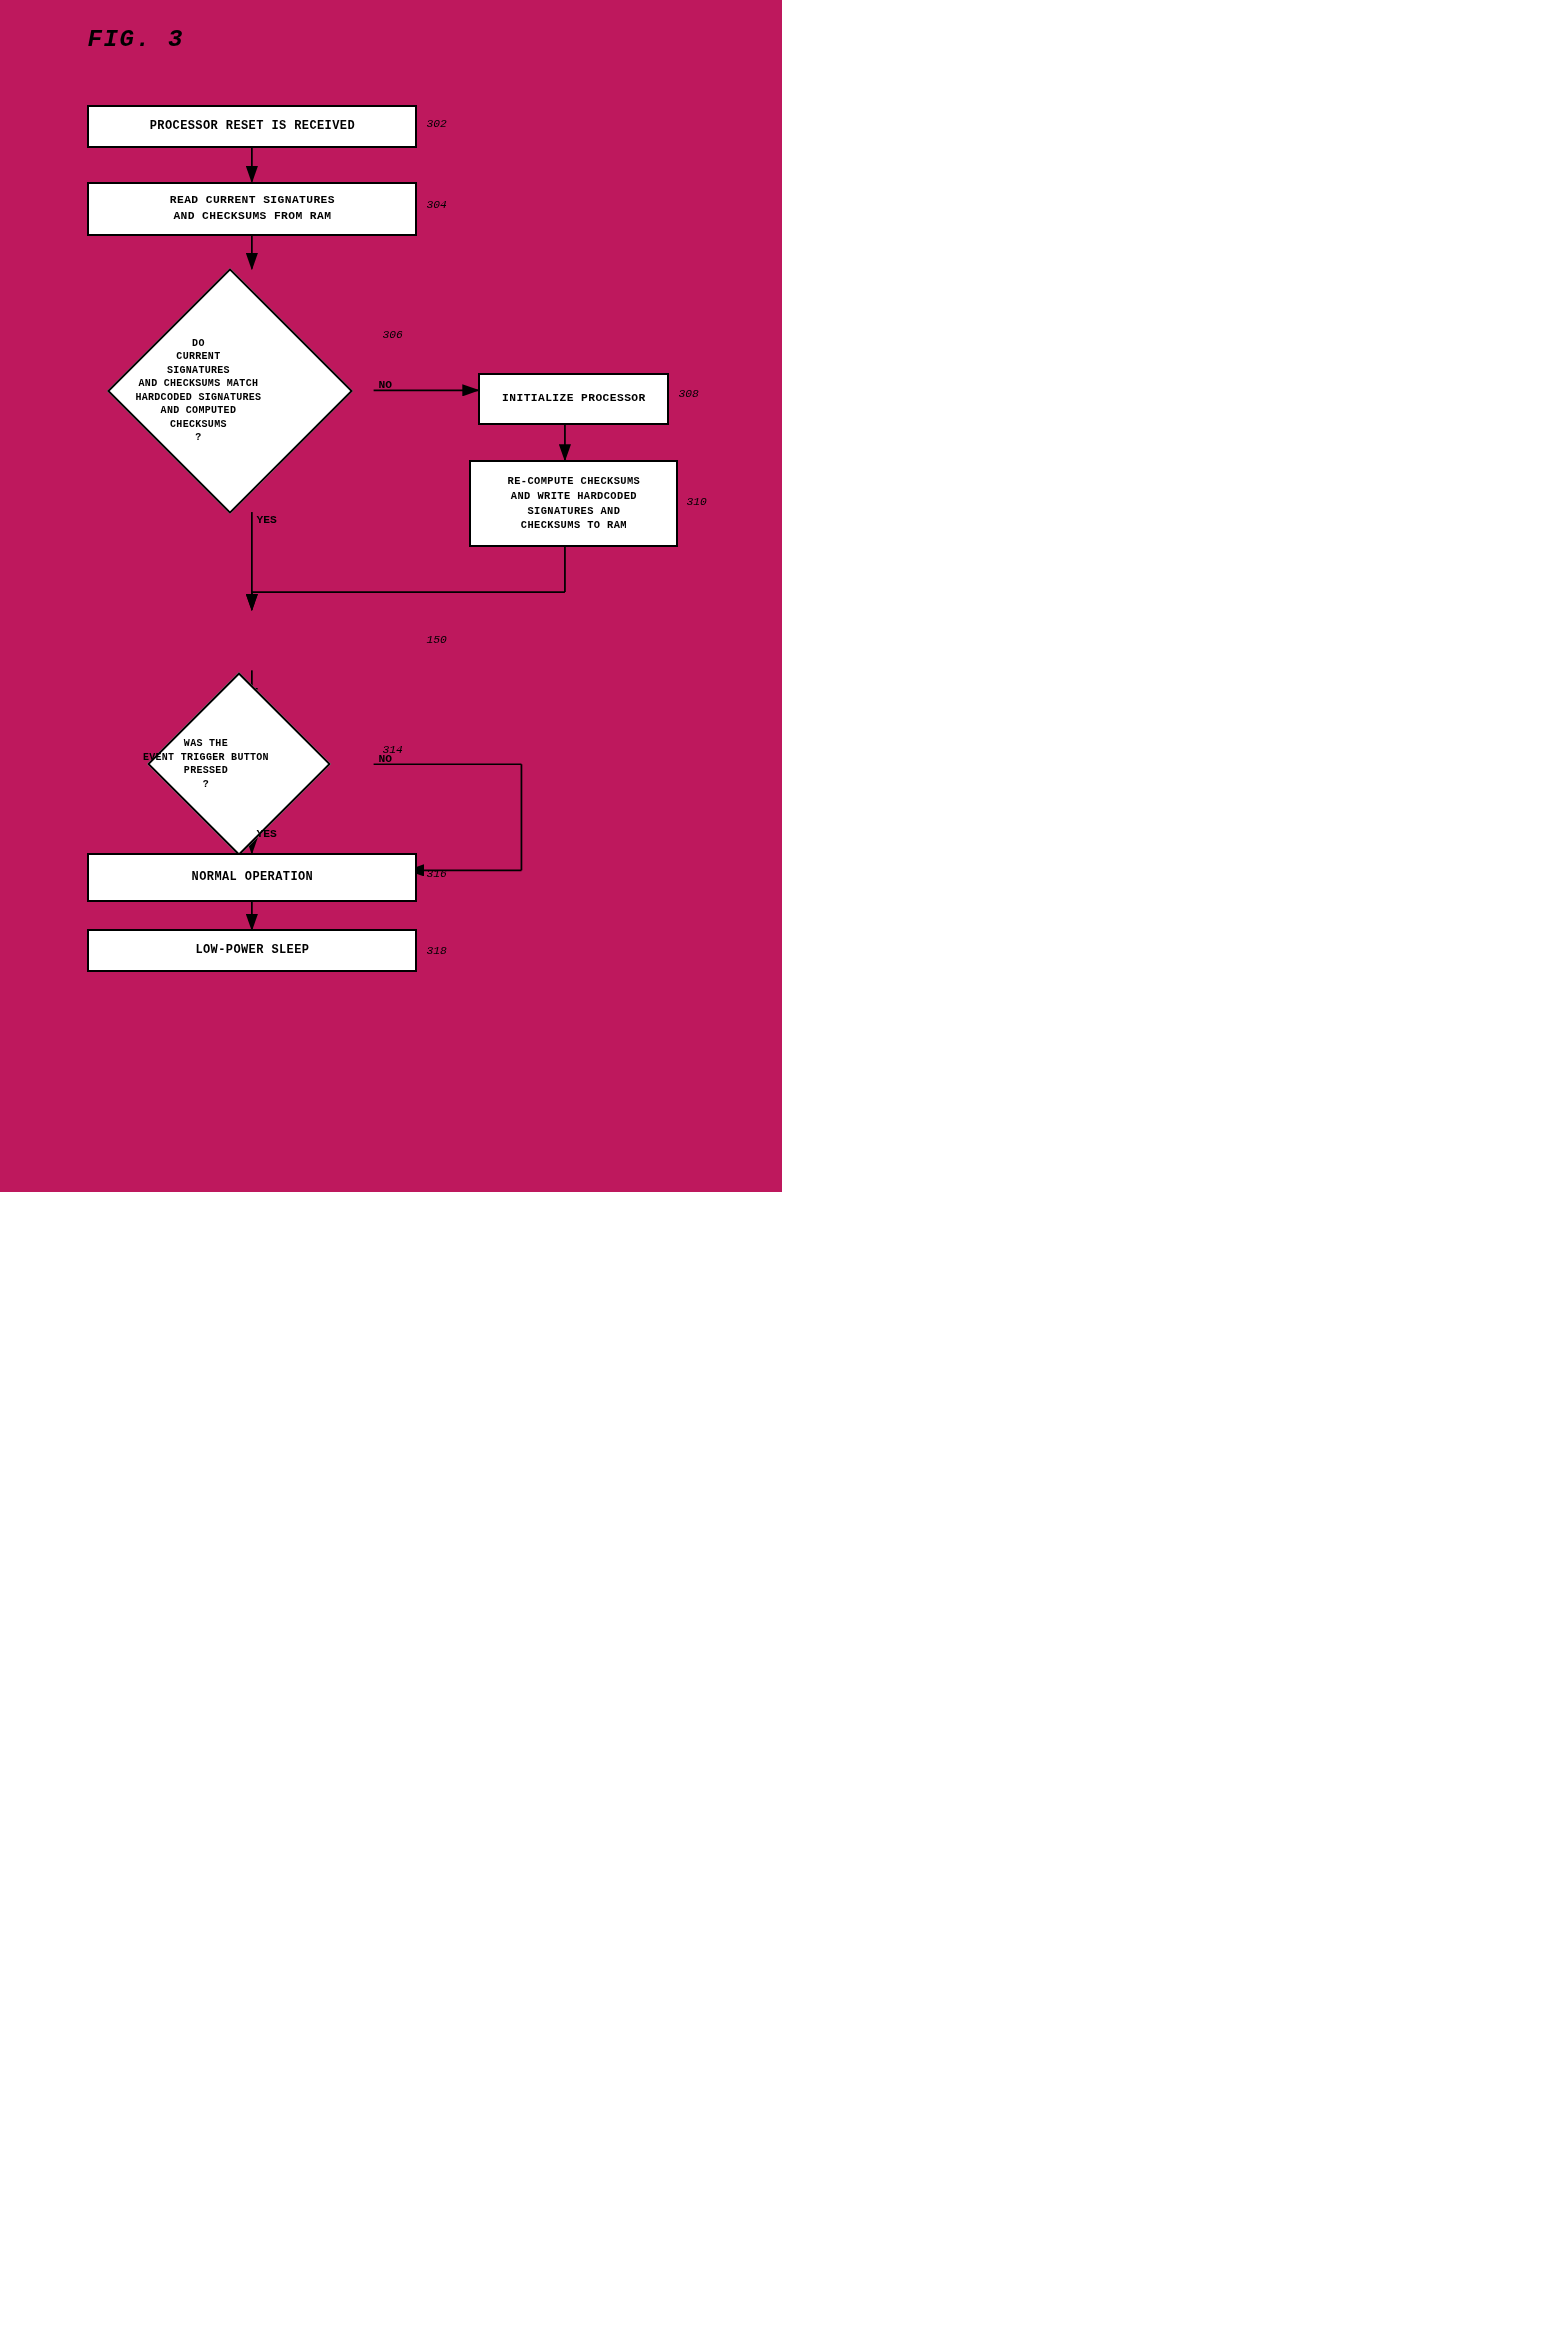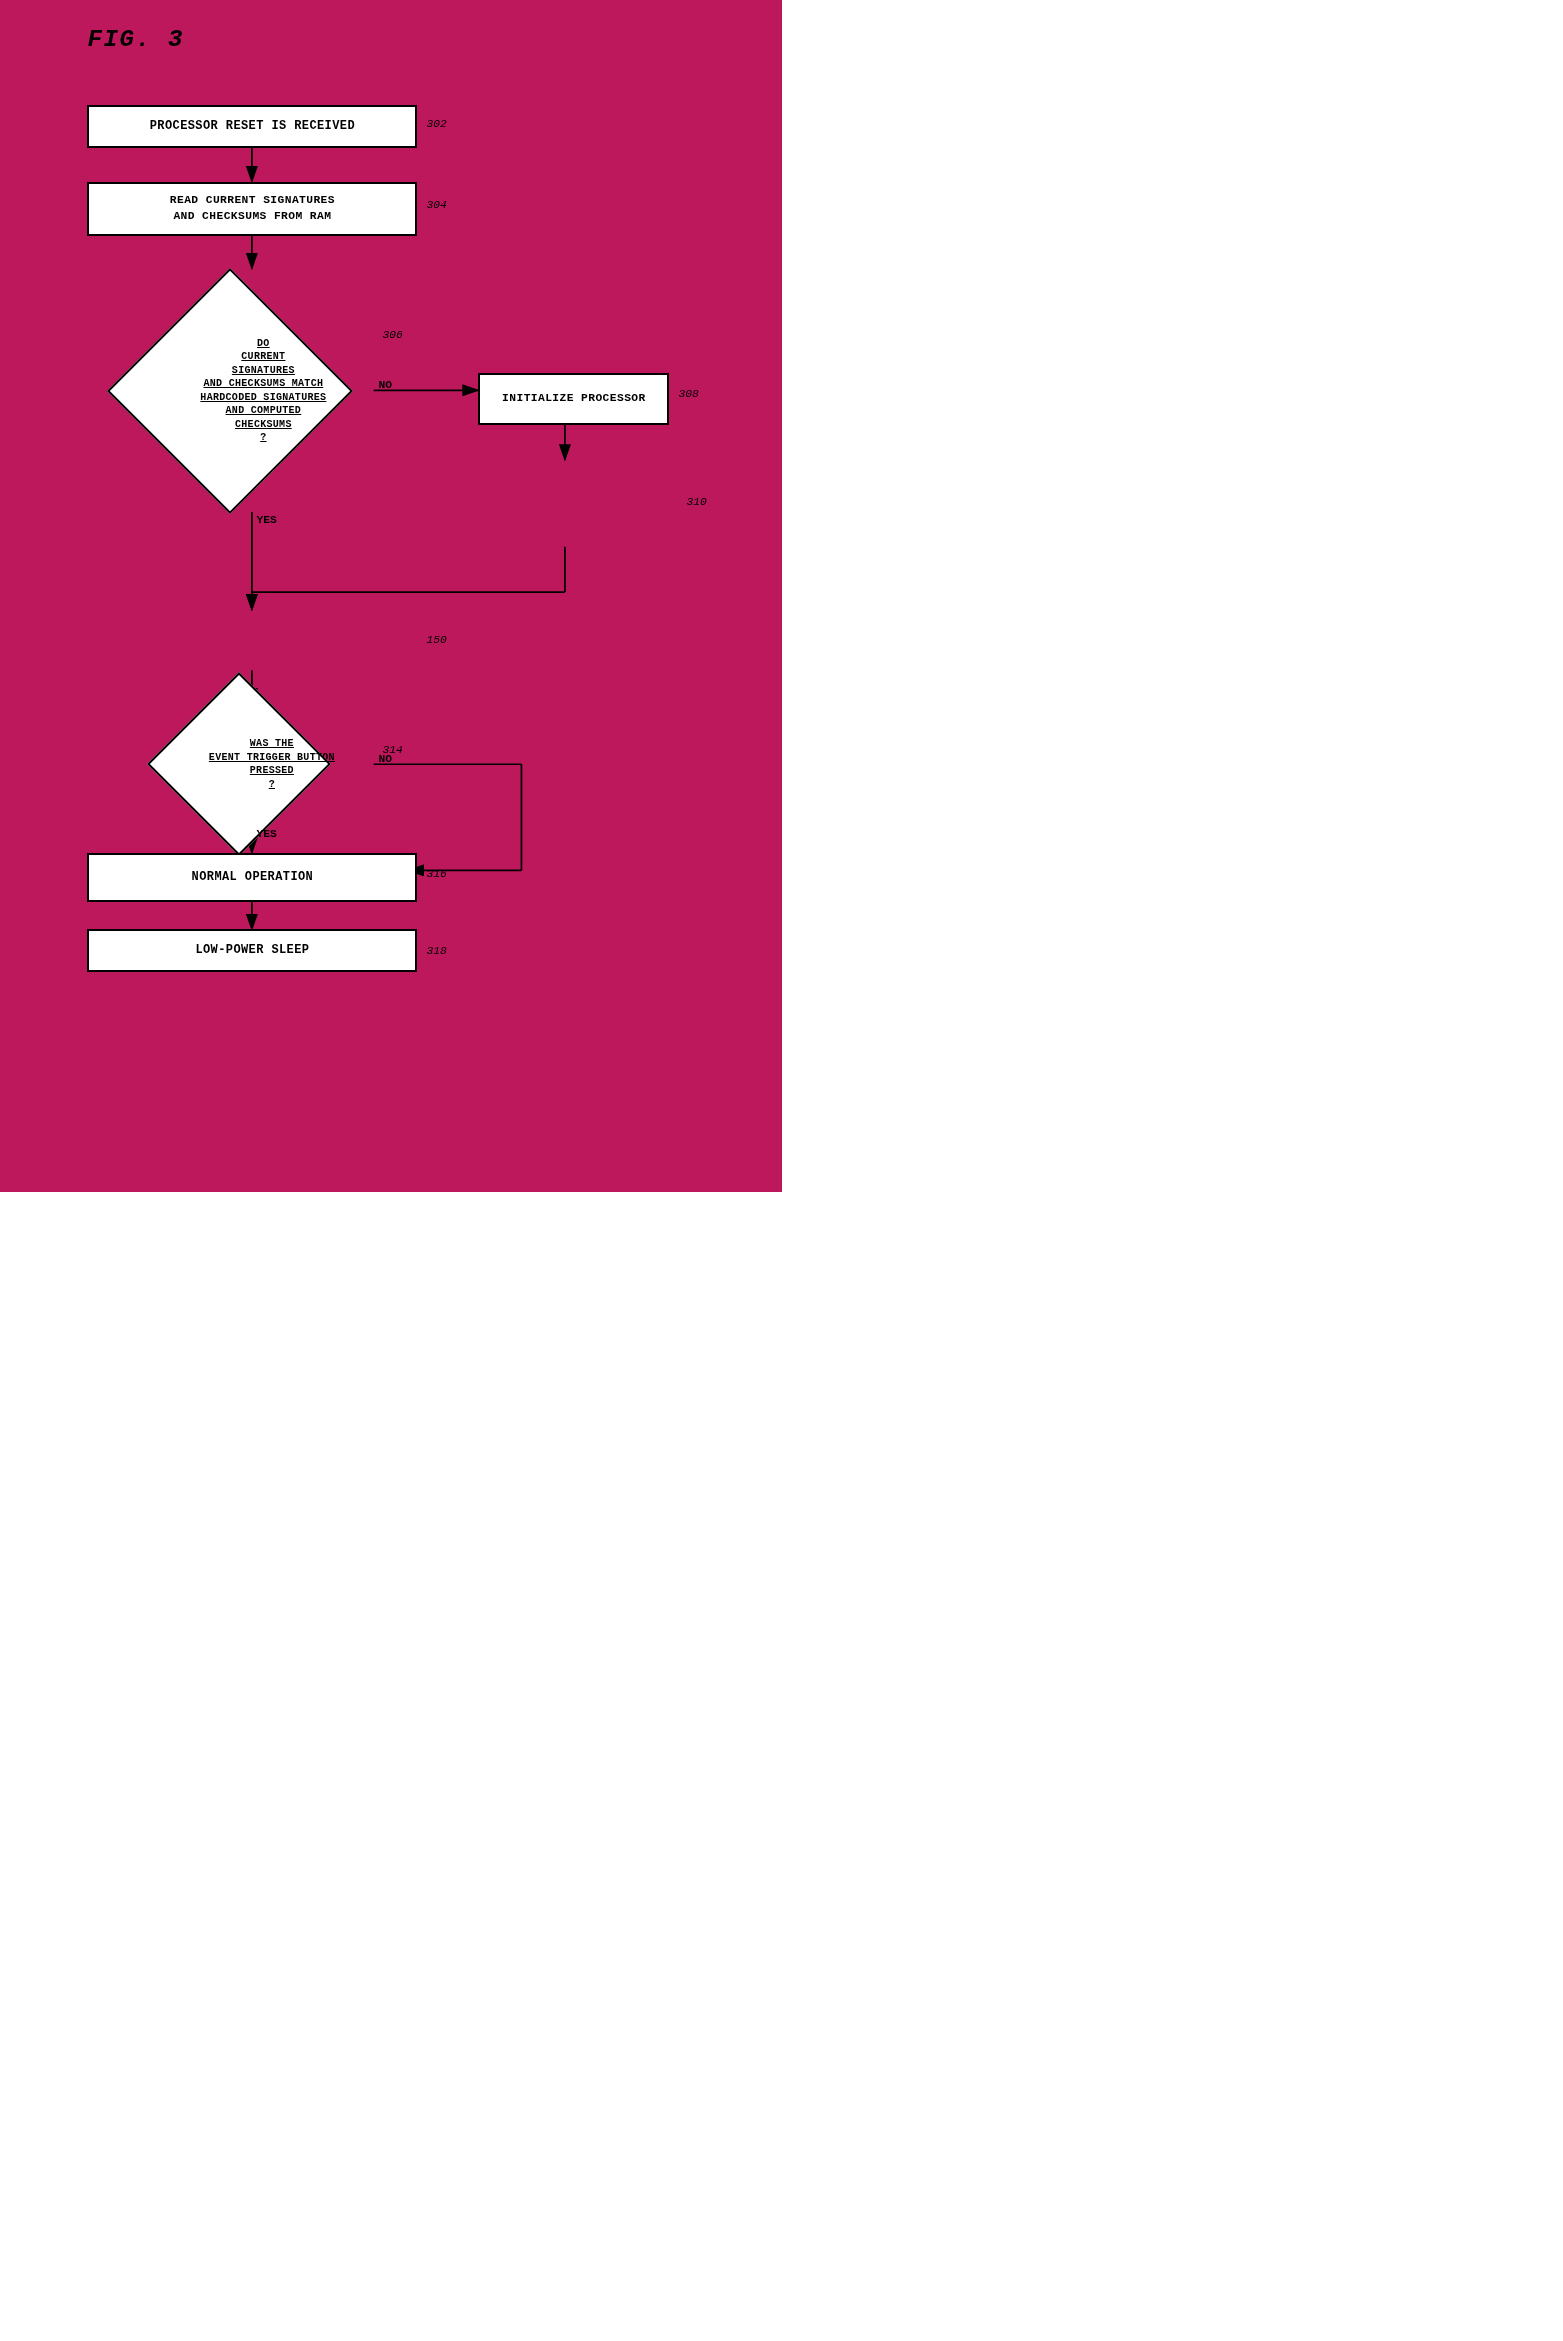--- a/index.html
+++ b/index.html
@@ -52,22 +52,21 @@
       position: absolute;
       display: flex;
       align-items: center;
       justify-content: center;
       text-align: center;
     }
     .fc-diamond .diamond-inner {
       position: relative;
       display: flex;
       align-items: center;
-      justify-content: flex-end;
-      text-decoration: underline;
+      justify-content: flex-start;
     }
     .fc-diamond .diamond-shape {
       position: absolute;
       border: 2.2px solid #000;
       background: #fff;
       transform: rotate(45deg);
     }
     .fc-diamond .diamond-text {
       position: relative;
       z-index: 2;
@@ -167,20 +166,26 @@
 
     <span class="arrow-label" style="left:239px; top:435px; font-size:11.3px;">YES</span>
 
     <span class="arrow-label" style="left:361px; top:300px; font-size:11.3px;">NO</span>
 
     <div class="fc-box" style="left:461px; top:294px; width:191px; height:52px; font-size:11.3px;">
       <span>INITIALIZE PROCESSOR</span>
     </div>
     <span class="ref-label" style="left:661px; top:309px;">308</span>
 
+    <div class="fc-box" style="left:452px; top:381px; width:209px; height:87px; font-size:10.4px;">
+      <span style="white-space:pre-line;">RE-COMPUTE CHECKSUMS
+AND WRITE HARDCODED
+SIGNATURES AND
+CHECKSUMS TO RAM</span>
+    </div>
     <span class="ref-label" style="left:669px; top:417px;">310</span>
 
     <span class="ref-label" style="left:409px; top:555px;">150</span>
 
     <div class="fc-diamond" style="left:87px; top:624px; width:269px; height:122px;">
       <div class="diamond-inner" style="width:252px; height:113px;">
         <div class="diamond-shape" style="width:130px; height:130px; top:-8.7px; left:61px;"></div>
         <div class="diamond-text" style="padding:0 30px; font-size:10px;">
           <span style="white-space:pre-line;">WAS THE
 EVENT TRIGGER BUTTON

